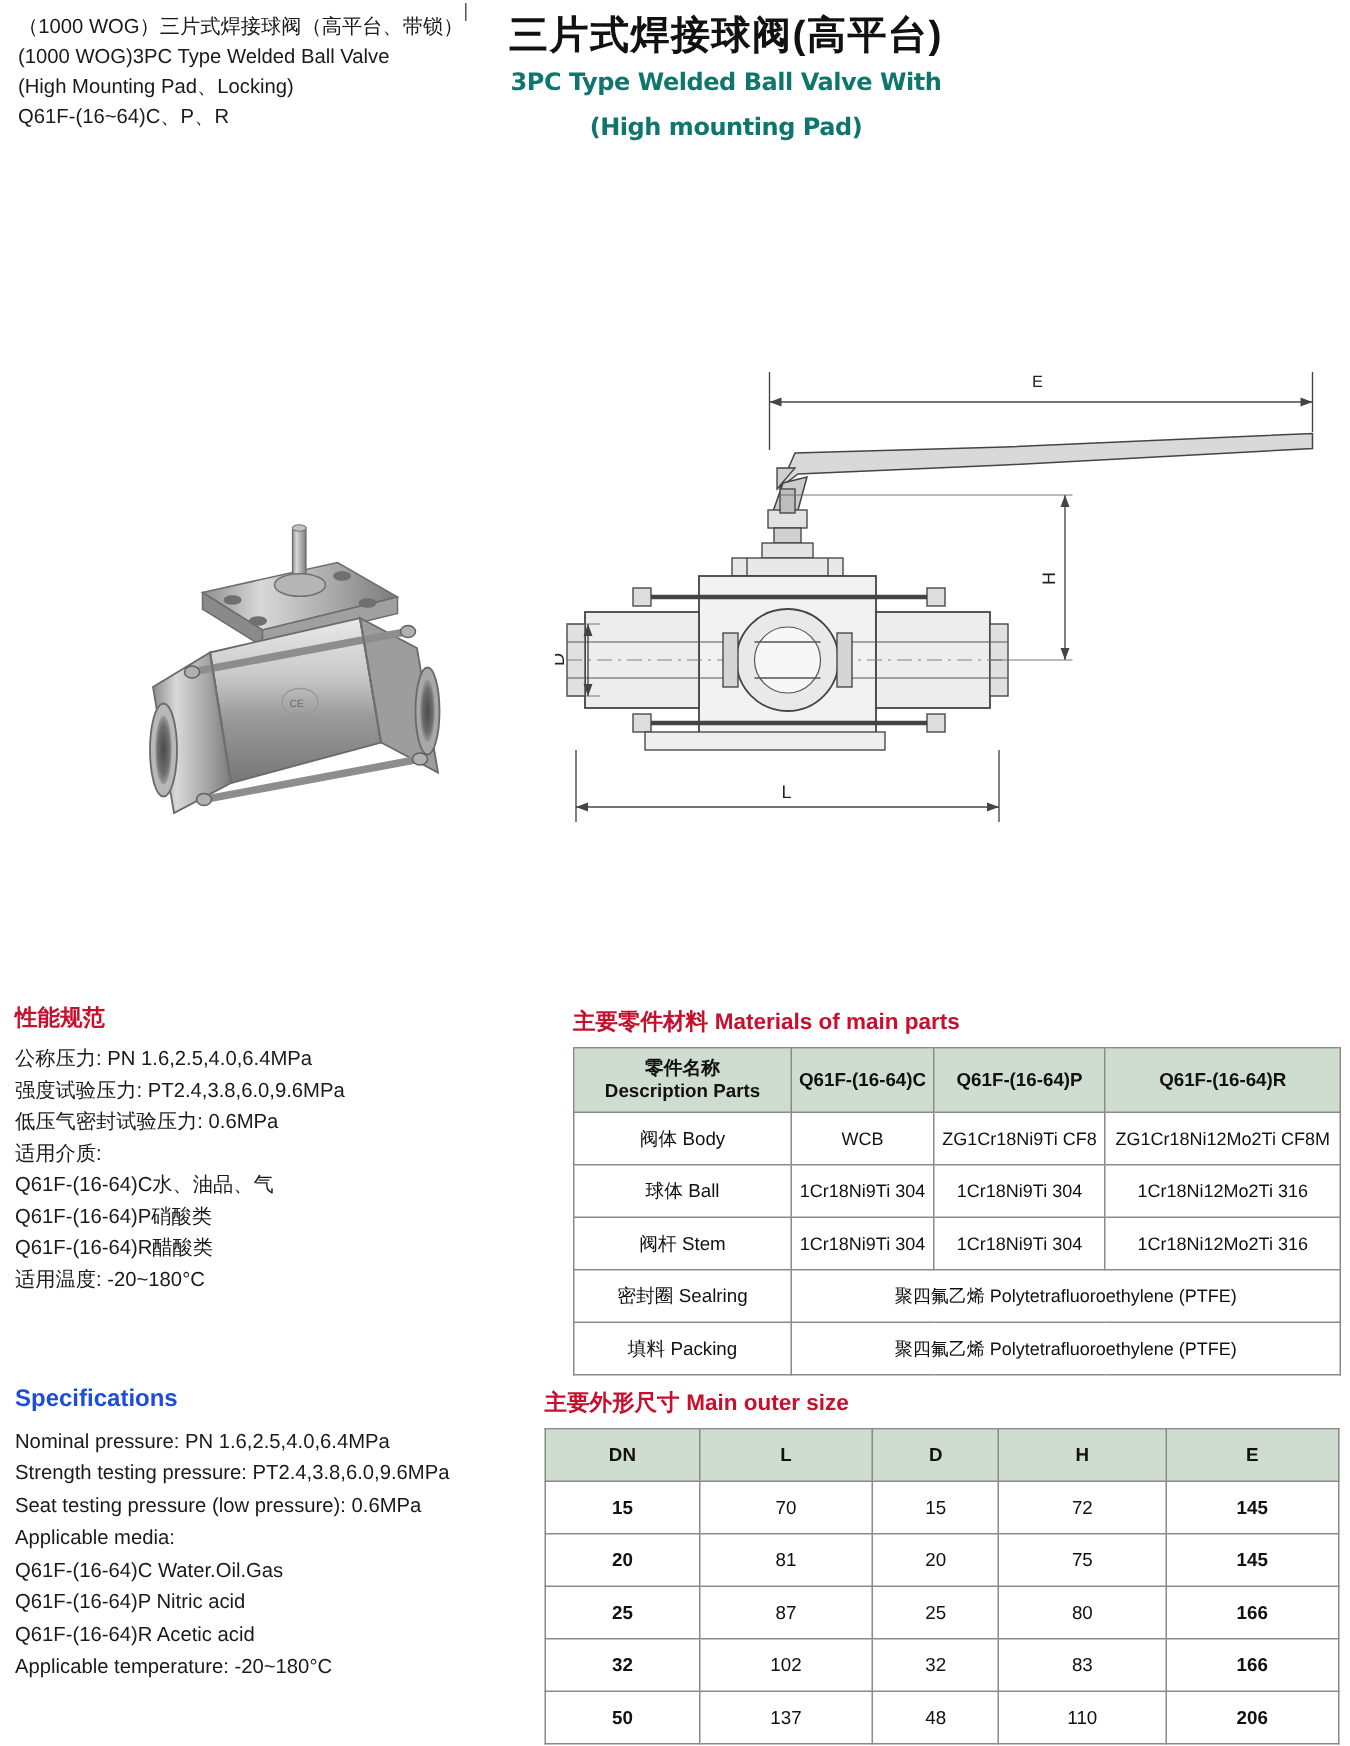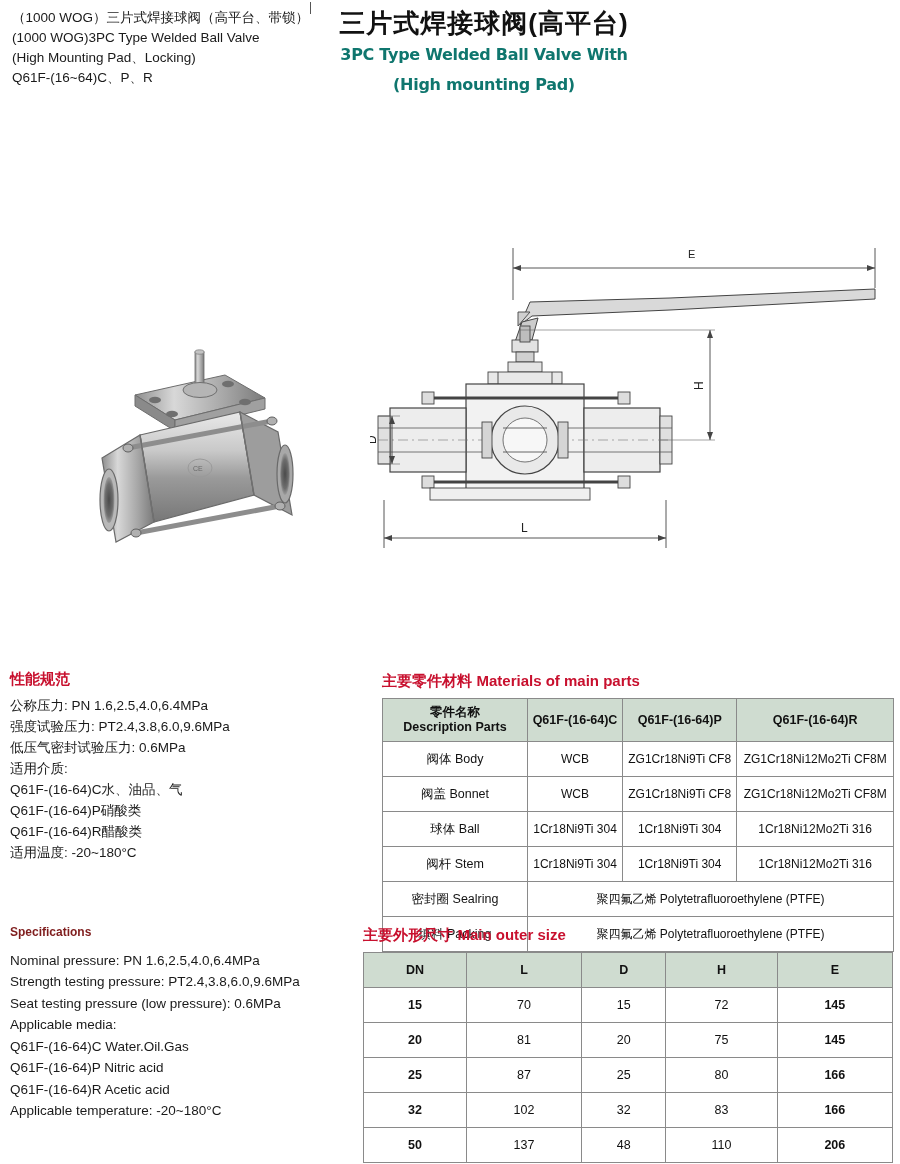--- a/index.html
+++ b/index.html
@@ -99,23 +99,23 @@
   }
 
   
   .sec-title-cn {
     font-size: 15px;
     font-weight: bold;
     color: #c8102e;
     margin: 0 0 6px 0;
   }
   .sec-title-en {
-    font-size: 12px;
+    font-size: 16px;
     font-weight: bold;
-    color: #7f1d1d;
+    color: #1d4ed8;
     margin: 0 0 6px 0;
   }
 
   .left-col {
     position: absolute;
     left: 10px;
     top: 636px;
     width: 330px;
     font-size: 13.5px;
     line-height: 21px;
@@ -381,26 +381,20 @@
       </tr>
     </thead>
     <tbody>
       <tr>
         <td class="rowhead">阀体 Body</td>
         <td>WCB</td>
         <td>ZG1Cr18Ni9Ti CF8</td>
         <td>ZG1Cr18Ni12Mo2Ti CF8M</td>
       </tr>
       <tr>
-        <td class="rowhead">阀盖 Bonnet</td>
-        <td>WCB</td>
-        <td>ZG1Cr18Ni9Ti CF8</td>
-        <td>ZG1Cr18Ni12Mo2Ti CF8M</td>
-      </tr>
-      <tr>
         <td class="rowhead">球体 Ball</td>
         <td>1Cr18Ni9Ti 304</td>
         <td>1Cr18Ni9Ti 304</td>
         <td>1Cr18Ni12Mo2Ti 316</td>
       </tr>
       <tr>
         <td class="rowhead">阀杆 Stem</td>
         <td>1Cr18Ni9Ti 304</td>
         <td>1Cr18Ni9Ti 304</td>
         <td>1Cr18Ni12Mo2Ti 316</td>

